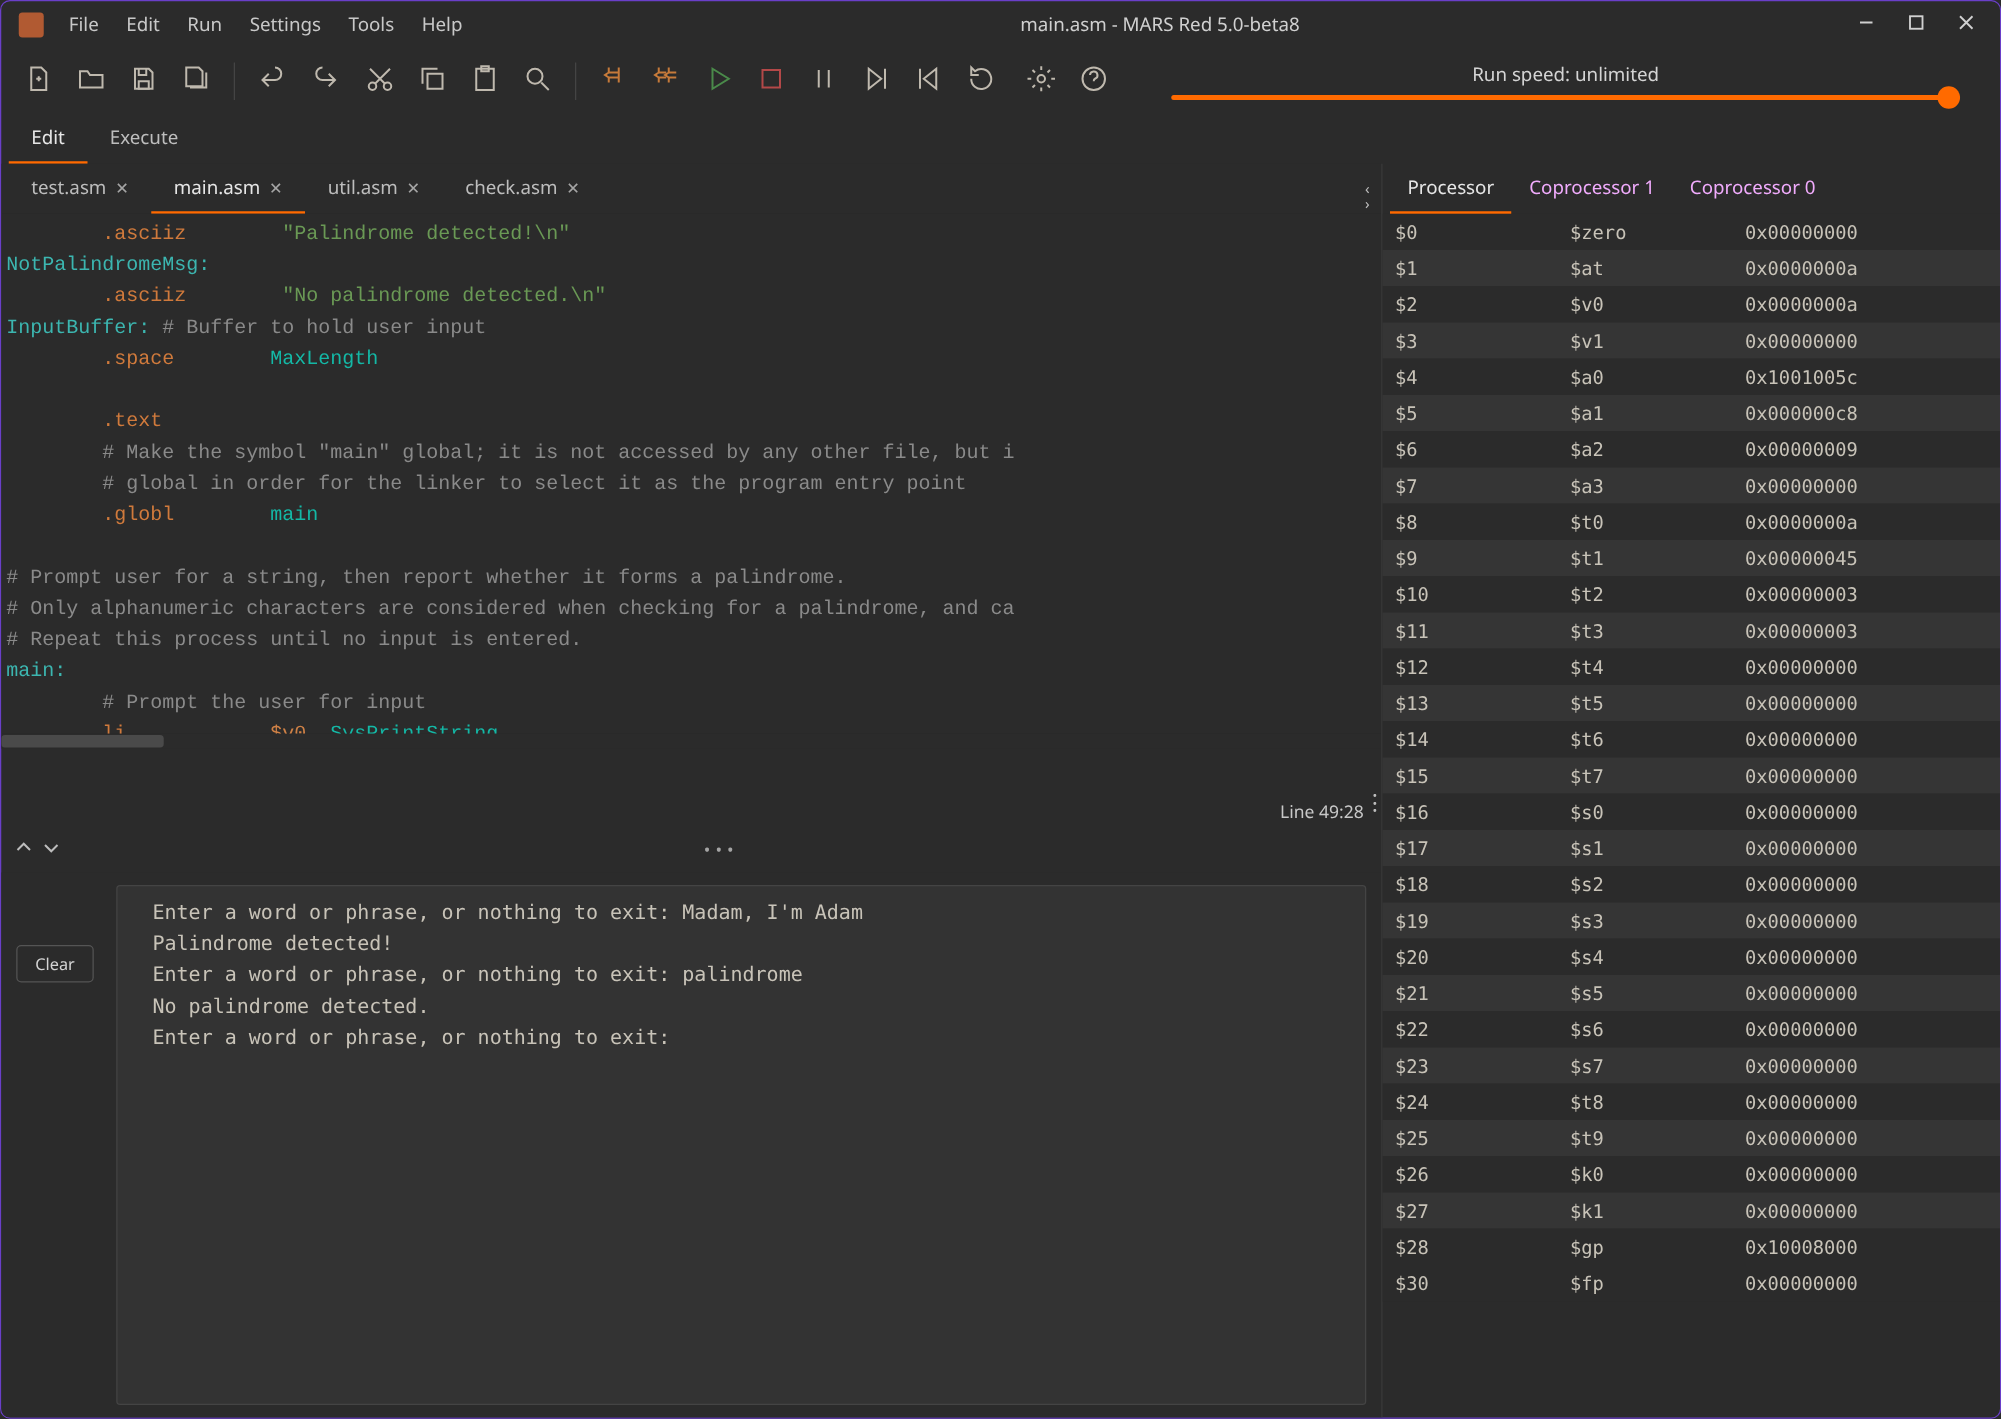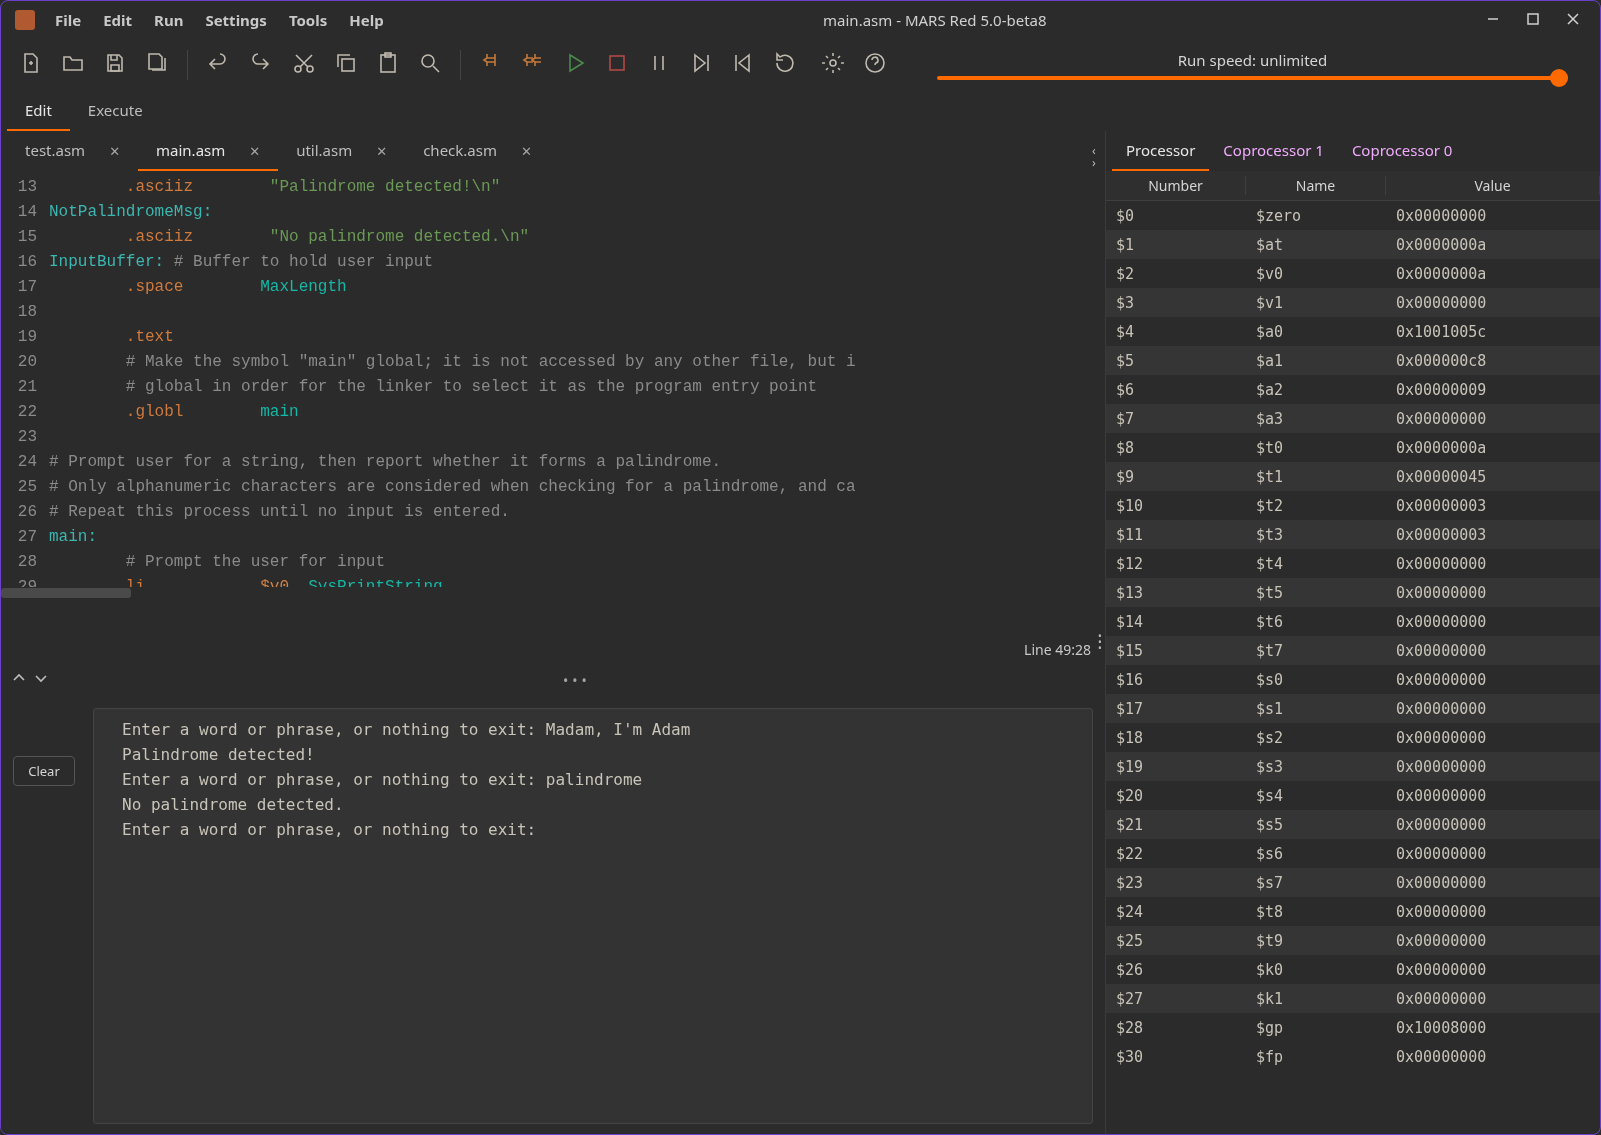--- a/index.html
+++ b/index.html
@@ -10,21 +10,21 @@
     font-size:13px;
     width:1601px;
     height:1135px;
     overflow:hidden;
     border:1px solid #6a3fc9;
     border-radius:8px;
   }
   
   .titlebar{height:38px;display:flex;align-items:center;padding:0 8px;font-size:15px;color:#c8c8c8;}
   .titlebar .logo{width:20px;height:20px;border-radius:3px;background:#b15a32;margin-right:10px;margin-left:6px;}
-  .titlebar .menu{display:flex;gap:22px;margin-left:10px;font-weight:bold;}
+  .titlebar .menu{display:flex;gap:22px;margin-left:10px;}
   .titlebar .menu span{cursor:default;}
   .titlebar .title{flex:1;text-align:center;color:#d0d0d0;}
   .titlebar .win-controls{display:flex;gap:26px;align-items:center;margin-right:12px;color:#d0d0d0;}
   .titlebar svg{width:14px;height:14px;stroke:#d0d0d0;stroke-width:1.5;fill:none;}
   
   .toolbar{height:52px;display:flex;align-items:center;padding:0 18px;gap:10px;}
   .toolbar .grp{display:flex;gap:18px;align-items:center;}
   .toolbar .sep{width:1px;height:30px;background:#444;margin:0 8px;}
   .toolbar svg{width:24px;height:24px;stroke:#bfb9ae;stroke-width:1.6;fill:none;}
   .toolbar .green svg{stroke:#4a8a4a;}
@@ -37,21 +37,21 @@
   
   .subtabs{height:40px;display:flex;align-items:flex-end;padding:0 6px;}
   .subtabs .tab{padding:12px 18px 9px;font-size:15px;color:#bdbdbd;cursor:default;border-bottom:2px solid transparent;}
   .subtabs .tab.active{border-bottom-color:#ff6a00;color:#e6e6e6;}
   
   .mainrow{display:flex;height:calc(100% - 38px - 52px - 40px);}
   .leftcol{flex:1;display:flex;flex-direction:column;min-width:0;}
   .rightcol{width:495px;display:flex;flex-direction:column;border-left:1px solid #3a3a3a;position:relative;}
   
   .filetabs{height:40px;display:flex;align-items:flex-end;padding:0 6px;background:#2b2b2b;}
-  .filetabs .ftab{padding:12px 18px 9px;font-size:15px;color:#bdbdbd;display:flex;align-items:flex-end;gap:24px;border-bottom:2px solid transparent;}
+  .filetabs .ftab{padding:12px 18px 9px;font-size:15px;color:#bdbdbd;display:flex;align-items:center;gap:7px;border-bottom:2px solid transparent;}
   .filetabs .ftab.active{border-bottom-color:#ff6a00;color:#e6e6e6;}
   .filetabs .close{font-size:13px;color:#a5a5a5;}
   
   .editor{flex:1;overflow:hidden;display:flex;font-family:Consolas,"Courier New",monospace;font-size:16px;line-height:25px;background:#2b2b2b;position:relative;}
   .gutter{width:44px;background:#2b2b2b;color:#8a8a8a;text-align:right;padding:4px 8px 4px 0;}
   .gutter div{height:25px;}
   .code{flex:1;padding:4px 0 4px 4px;white-space:pre;overflow:hidden;color:#c8c3b8;}
   .code .ln{height:25px;}
   .str{color:#6a9955;}
   .dir{color:#d07a3c;}
@@ -233,39 +233,20 @@
           <span>util.asm</span>
           <span class="close">✕</span>
         </div>
         <div class="ftab">
           <span>check.asm</span>
           <span class="close">✕</span>
         </div>
       </div>
 
     <div class="editor">
-      <div class="gutter" id="gutter">
-          <div>13</div>
-          <div>14</div>
-          <div>15</div>
-          <div>16</div>
-          <div>17</div>
-          <div>18</div>
-          <div>19</div>
-          <div>20</div>
-          <div>21</div>
-          <div>22</div>
-          <div>23</div>
-          <div>24</div>
-          <div>25</div>
-          <div>26</div>
-          <div>27</div>
-          <div>28</div>
-          <div>29</div>
-        </div>
       <div class="code" id="code"><div class="ln"><span>        </span><span class="dir">.asciiz</span><span>        </span><span class="str">"Palindrome detected!\n"</span></div><div class="ln"><span class="lbl">NotPalindromeMsg:</span></div><div class="ln"><span>        </span><span class="dir">.asciiz</span><span>        </span><span class="str">"No palindrome detected.\n"</span></div><div class="ln"><span class="lbl">InputBuffer:</span><span> </span><span class="cmt"># Buffer to hold user input</span></div><div class="ln"><span>        </span><span class="dir">.space</span><span>        </span><span class="id">MaxLength</span></div><div class="ln"><span></span></div><div class="ln"><span>        </span><span class="dir">.text</span></div><div class="ln"><span>        </span><span class="cmt"># Make the symbol "main" global; it is not accessed by any other file, but i</span></div><div class="ln"><span>        </span><span class="cmt"># global in order for the linker to select it as the program entry point</span></div><div class="ln"><span>        </span><span class="dir">.globl</span><span>        </span><span class="id">main</span></div><div class="ln"><span></span></div><div class="ln"><span class="cmt"># Prompt user for a string, then report whether it forms a palindrome.</span></div><div class="ln"><span class="cmt"># Only alphanumeric characters are considered when checking for a palindrome, and ca</span></div><div class="ln"><span class="cmt"># Repeat this process until no input is entered.</span></div><div class="ln"><span class="lbl">main:</span></div><div class="ln"><span>        </span><span class="cmt"># Prompt the user for input</span></div><div class="ln"><span>        </span><span class="dir">li</span><span>            </span><span class="reg">$v0</span><span class="id">, SysPrintString</span></div></div>
     </div>
     <div class="hscroll">
         <div class="thumb"></div>
       </div>
     <div class="statusline">Line 49:28</div>
 
     <div class="bottomctl">
       <div class="arrows">
         <span><svg viewBox="0 0 16 16">
@@ -290,25 +271,20 @@
   </div>
 
   <div class="rightcol">
     <div class="collapse-arrows">‹<br>›</div>
     <div class="handle-dots">•<br>•<br>•</div>
     <div class="regtabs">
       <div class="tab active">Processor</div>
       <div class="tab">Coprocessor 1</div>
       <div class="tab">Coprocessor 0</div>
     </div>
-    <div class="reghead">
-      <div class="col-num">Number</div>
-      <div class="col-name">Name</div>
-      <div class="col-val">Value</div>
-    </div>
     <div class="regtable" id="regtable">
         <div class="regrow">
           <div class="col-num">$0</div>
           <div class="col-name">$zero</div>
           <div class="col-val">0x00000000</div>
         </div>
         <div class="regrow alt">
           <div class="col-num">$1</div>
           <div class="col-name">$at</div>
           <div class="col-val">0x0000000a</div>

